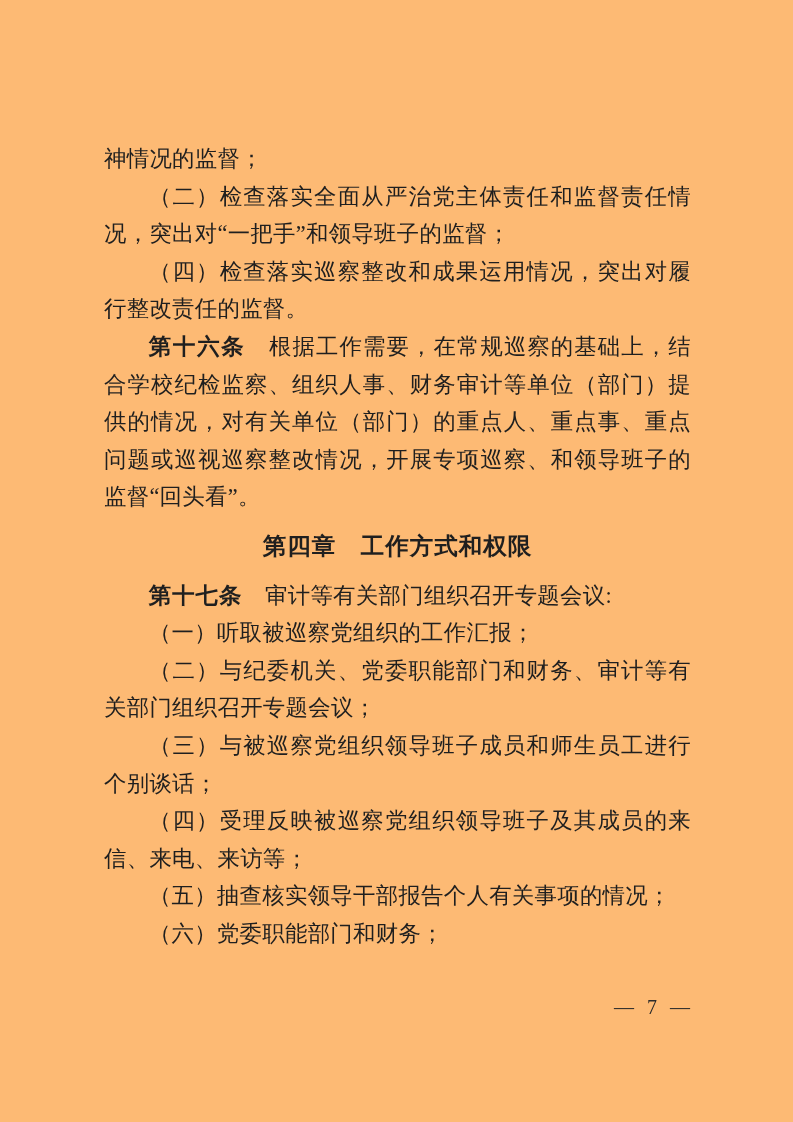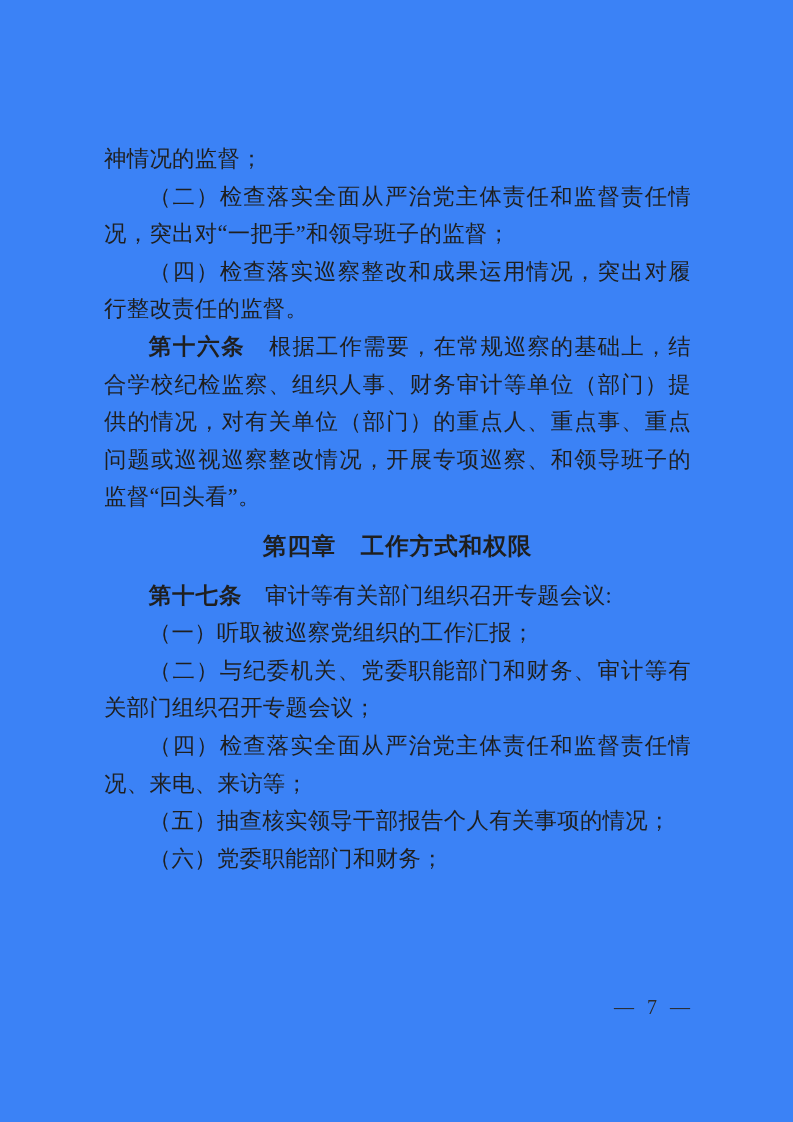--- a/index.html
+++ b/index.html
@@ -11,21 +11,21 @@
     width: 793px;
     height: 1122px;
     font-family: "Liberation Serif", "DejaVu Serif", serif;
     color: #1f1f1f;
     overflow: hidden;
   }
   .page {
     position: relative;
     width: 793px;
     height: 1122px;
-    background: #3b82f6;
+    background: #fdba74;
   }
   .content {
     position: absolute;
     left: 104px;
     top: 140px;
     width: 587px;
   }
   .para {
     margin: 0;
     font-size: 22.4px;
@@ -66,18 +66,19 @@
 <div class="page">
   <main class="content">
       <p class="para"><span class="body-text">神情况的监督；</span></p>
       <p class="para indent"><span class="body-text">（二）检查落实全面从严治党主体责任和监督责任情况，突出对“一把手”和领导班子的监督；</span></p>
       <p class="para indent"><span class="body-text">（四）检查落实巡察整改和成果运用情况，突出对履行整改责任的监督。</span></p>
       <p class="para indent"><b class="lead">第十六条</b><span class="body-text">　根据工作需要，在常规巡察的基础上，结合学校纪检监察、组织人事、财务审计等单位（部门）提供的情况，对有关单位（部门）的重点人、重点事、重点问题或巡视巡察整改情况，开展专项巡察、和领导班子的监督“回头看”。</span></p>
       <p class="para chapter-heading"><span class="body-text">第四章　工作方式和权限</span></p>
       <p class="para indent"><b class="lead">第十七条</b><span class="body-text">　审计等有关部门组织召开专题会议:</span></p>
       <p class="para indent"><span class="body-text">（一）听取被巡察党组织的工作汇报；</span></p>
       <p class="para indent"><span class="body-text">（二）与纪委机关、党委职能部门和财务、审计等有关部门组织召开专题会议；</span></p>
-      <p class="para indent"><span class="body-text">（四）检查落实全面从严治党主体责任和监督责任情况、来电、来访等；</span></p>
+      <p class="para indent"><span class="body-text">（三）与被巡察党组织领导班子成员和师生员工进行个别谈话；</span></p>
+      <p class="para indent"><span class="body-text">（四）受理反映被巡察党组织领导班子及其成员的来信、来电、来访等；</span></p>
       <p class="para indent"><span class="body-text">（五）抽查核实领导干部报告个人有关事项的情况；</span></p>
       <p class="para indent"><span class="body-text">（六）党委职能部门和财务；</span></p>
     </main>
   <div class="footer">— 7 —</div>
 </div>
 
 </body></html>

